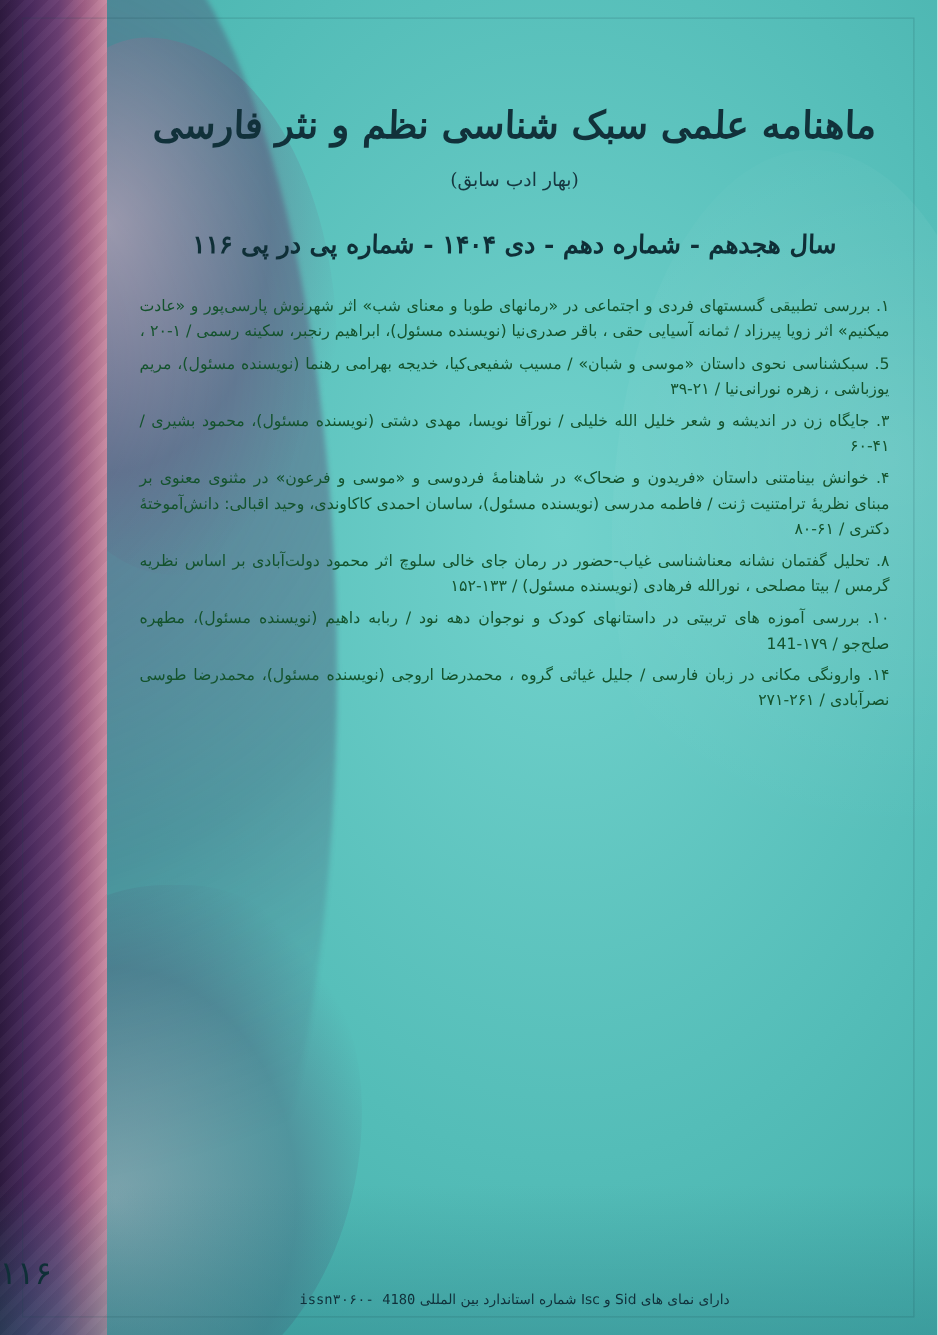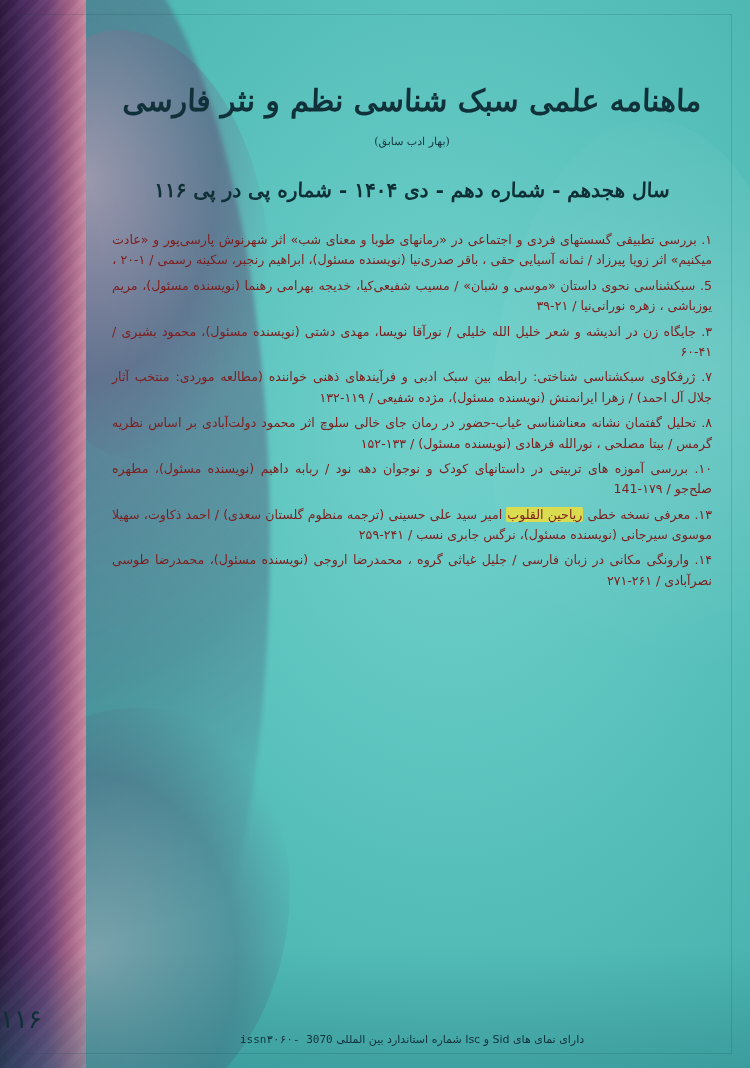--- a/index.html
+++ b/index.html
@@ -102,41 +102,41 @@
     font-family: "DejaVu Serif", "Liberation Serif", serif;
     font-size: 30px;
     font-weight: 700;
     color: #11313a;
     letter-spacing: 0.5px;
     line-height: 1.5;
     transform: skewX(-2deg);
   }
   .journal-subtitle {
     font-family: "DejaVu Serif", "Liberation Serif", serif;
-    font-size: 11px;
+    font-size: 15px;
     color: #16373f;
     margin-top: 12px;
   }
   .issue-line {
     font-family: "DejaVu Serif", "Liberation Serif", serif;
     font-size: 20px;
     font-weight: 700;
     color: #0f2f37;
     margin-top: 30px;
     transform: skewX(-2deg);
   }
 
   .toc {
     margin-top: 28px;
     padding: 0 4px;
   }
   .toc-item {
     font-size: 12.6px;
     line-height: 1.62;
-    color: #7f1d1d;
+    color: #14532d;
     text-align: justify;
     margin-bottom: 5px;
     text-justify: inter-word;
   }
   .toc-item .hl {
     background: rgba(255, 225, 40, .75);
     border-radius: 2px;
     padding: 0 1px;
   }
 
@@ -184,30 +184,29 @@
     <div class="masthead">
       <div class="journal-title">ماهنامه علمی سبک شناسی نظم و نثر فارسی</div>
       <div class="journal-subtitle">(بهار ادب سابق)</div>
       <div class="issue-line">سال هجدهم - شماره دهم - دی ۱۴۰۴ - شماره پی در پی ۱۱۶</div>
     </div>
 
     <div class="toc">
       <div class="toc-item">۱. بررسی تطبیقی گسستهای فردی و اجتماعی در «رمانهای طوبا و معنای شب» اثر شهرنوش پارسی‌پور و «عادت میکنیم» اثر زویا پیرزاد / ثمانه آسیایی حقی ، باقر صدری‌نیا (نویسنده مسئول)، ابراهیم رنجبر، سکینه رسمی / ۱-۲۰ ،</div>
       <div class="toc-item">5. سبکشناسی نحوی داستان «موسی و شبان» / مسیب شفیعی‌کیا، خدیجه بهرامی رهنما (نویسنده مسئول)، مریم یوزباشی ، زهره نورانی‌نیا / ۲۱-۳۹</div>
       <div class="toc-item">۳. جایگاه زن در اندیشه و شعر خلیل الله خلیلی / نورآقا نویسا، مهدی دشتی (نویسنده مسئول)، محمود بشیری / ۴۱-۶۰</div>
-      <div class="toc-item">۷. ژرفکاوی سبکشناسی شناختی: رابطه بین سبک ادبی و فرآیندهای ذهنی خواننده (مطالعه موردی: منتخب آثار جلال آل احمد) / زهرا ایرانمنش (نویسنده مسئول)، مژده شفیعی / ۱۱۹-۱۳۲</div>
+      <div class="toc-item">۴. خوانش بینامتنی داستان «فریدون و ضحاک» در شاهنامهٔ فردوسی و «موسی و فرعون» در مثنوی معنوی بر مبنای نظریهٔ ترامتنیت ژنت / فاطمه مدرسی (نویسنده مسئول)، ساسان احمدی کاکاوندی، وحید اقبالی: دانش‌آموختهٔ دکتری / ۶۱-۸۰</div>
       <div class="toc-item">۸. تحلیل گفتمان نشانه معناشناسی غیاب-حضور در رمان جای خالی سلوچ اثر محمود دولت‌آبادی بر اساس نظریه گرمس / بیتا مصلحی ، نورالله فرهادی (نویسنده مسئول) / ۱۳۳-۱۵۲</div>
       <div class="toc-item">۱۰. بررسی آموزه های تربیتی در داستانهای کودک و نوجوان دهه نود / ربابه داهیم (نویسنده مسئول)، مطهره صلح‌جو / ۱۷۹-141</div>
-      <div class="toc-item">۱۳. معرفی نسخه خطی <span class="hl">ریاحین القلوب</span> امیر سید علی حسینی (ترجمه منظوم گلستان سعدی) / احمد ذکاوت، سهیلا موسوی سیرجانی (نویسنده مسئول)، نرگس جابری نسب / ۲۴۱-۲۵۹</div>
       <div class="toc-item">۱۴. وارونگی مکانی در زبان فارسی / جلیل غیاثی گروه ، محمدرضا اروجی (نویسنده مسئول)، محمدرضا طوسی نصرآبادی / ۲۶۱-۲۷۱</div>
     </div>
 
     <div class="page-number">۱۱۶</div>
 
     <div class="footer">
       <div class="issn-line">
         <span>دارای نمای های Sid و Isc شماره استاندارد بین المللی</span>
-        <span class="issn-code">issn۳۰۶۰- 3070</span>
+        <span class="issn-code">issn۳۰۶۰- 4180</span>
       </div>
     </div>
 
   </div>
 </div>
 
 </body></html>

